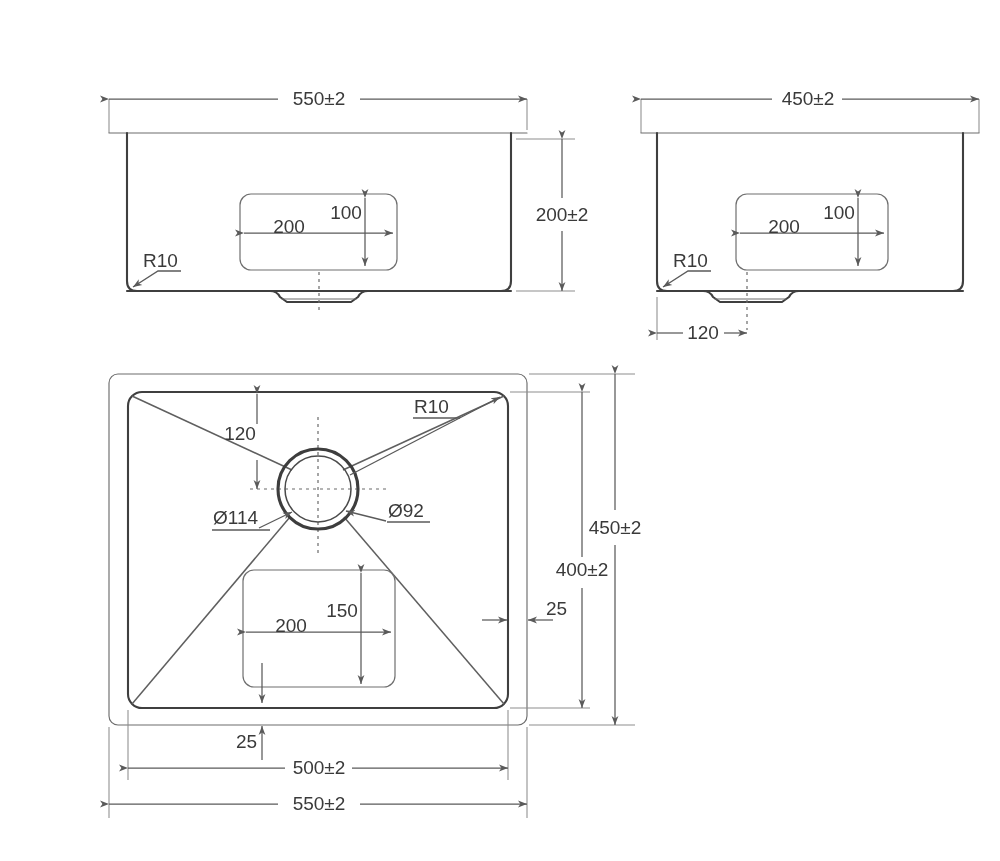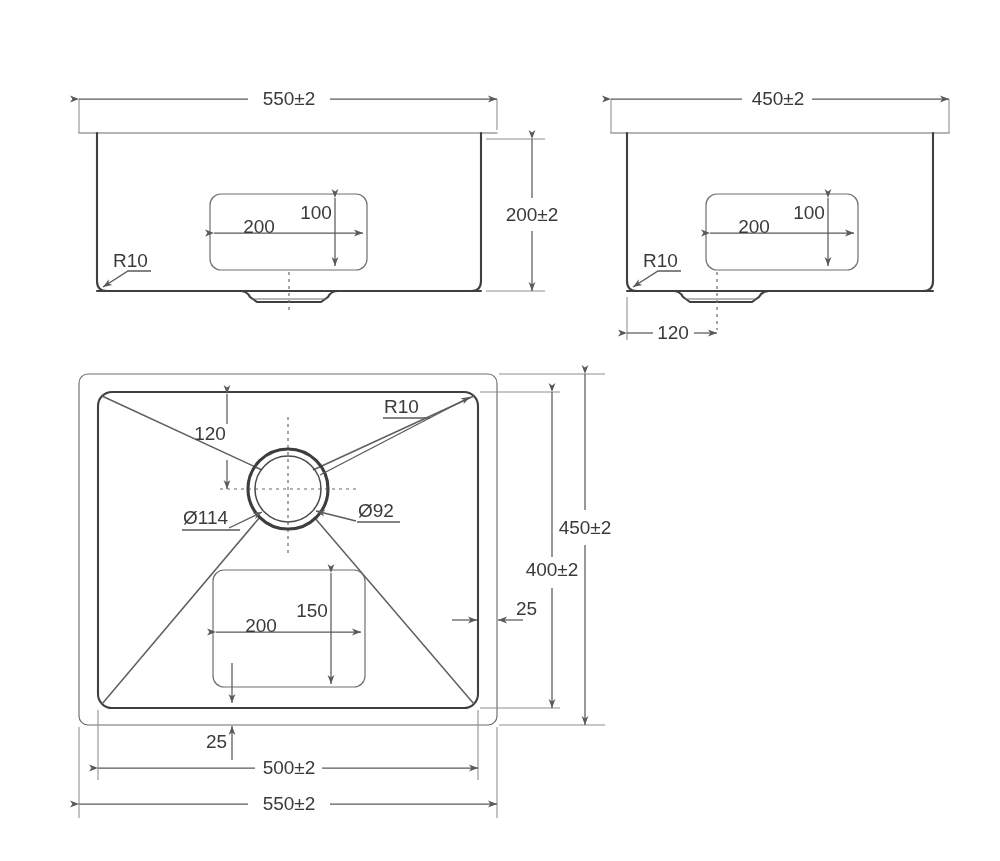--- a/index.html
+++ b/index.html
@@ -10,20 +10,21 @@
   body {
     width: 1000px;
     height: 861px;
     font-family: "Liberation Sans", sans-serif;
     overflow: hidden;
   }
   #drawing-root {
     position: relative;
     width: 884px;
     height: 861px;
+    padding-left: 30px;
   }
   svg.tech-drawing {
     display: block;
     width: 1000px;
     height: 861px;
   }
   .dim-text {
     font-family: "Liberation Sans", sans-serif;
     font-size: 19px;
     fill: #3a3a3a;

